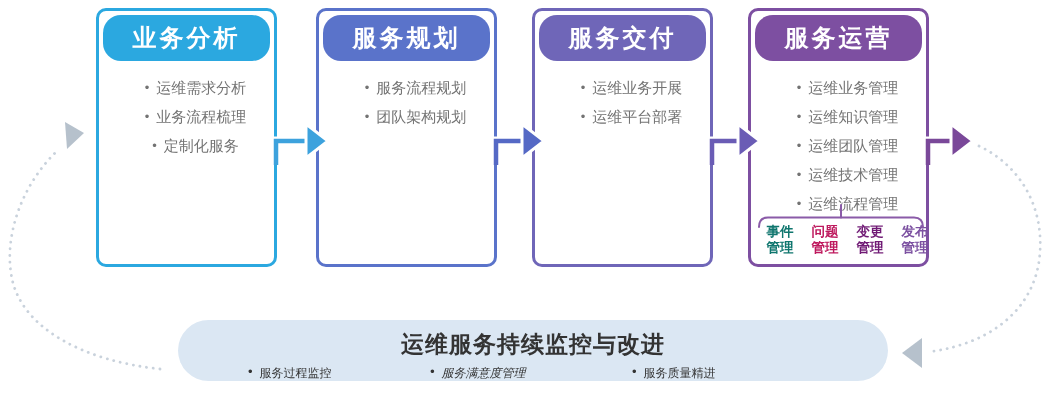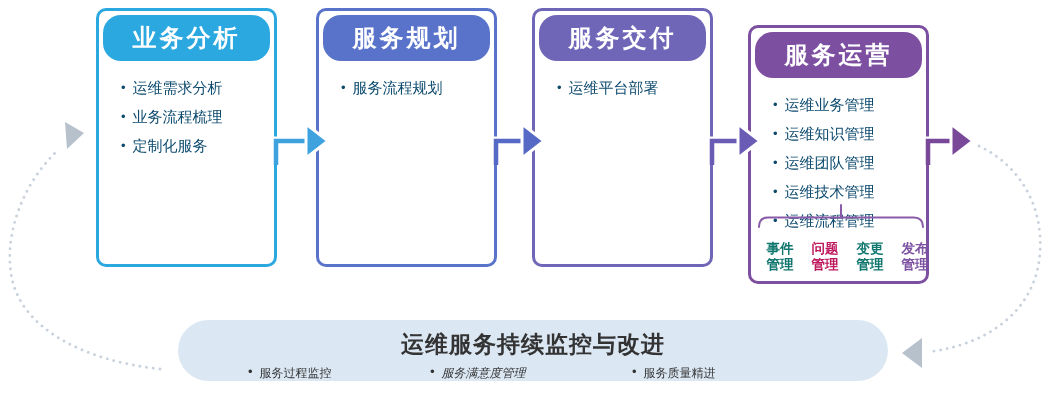--- a/index.html
+++ b/index.html
@@ -7,21 +7,21 @@
   .canvas{position:relative;width:1064px;height:416px;background:#fff;overflow:hidden;}
   .overlay{position:absolute;left:0;top:0;width:1064px;height:416px;pointer-events:none;z-index:5;}
 
   
   .stage{position:absolute;top:8px;width:181px;height:259px;background:#fff;
          border:3px solid var(--c,#999);border-radius:10px;box-sizing:border-box;z-index:2;}
   .stage-header{margin:4px;height:46px;border-radius:18px;background:var(--c,#999);
          color:#fff;font-size:24px;font-weight:bold;letter-spacing:3px;
          display:flex;align-items:center;justify-content:center;}
   .stage-items{list-style:none;margin:13px 0 0 0;padding:0 4px 0 22px;}
-  .stage-items li{font-size:15px;color:#0c4a6e;line-height:28px;white-space:nowrap;}
+  .stage-items li{font-size:15px;color:#737373;line-height:28px;white-space:nowrap;text-align:center;}
   .stage-items li::before{content:"•";margin-right:7px;font-size:13px;position:relative;top:-1px;}
 
   
   .sub-procs{position:absolute;left:0;top:213px;width:100%;height:38px;}
   .sub-proc{position:absolute;top:0;width:30px;text-align:center;
             font-size:13.5px;font-weight:bold;line-height:16px;
             word-break:break-all;color:#7C51A1;}
   .sub-proc.c0{left:14px;} .sub-proc.c1{left:59px;} .sub-proc.c2{left:104px;} .sub-proc.c3{left:149px;}
 
   
@@ -83,43 +83,45 @@
       <li>运维需求分析</li>
       <li>业务流程梳理</li>
       <li>定制化服务</li>
     </ul>
   </div>
 
   <div class="stage" style="left: 316px; --c: #5A73CA;">
     <div class="stage-header">服务规划</div>
     <ul class="stage-items">
       <li>服务流程规划</li>
+      <li>团队架构规划</li>
     </ul>
   </div>
 
   <div class="stage" style="left: 532px; --c: #6F66B8;">
     <div class="stage-header">服务交付</div>
     <ul class="stage-items">
+      <li>运维业务开展</li>
       <li>运维平台部署</li>
     </ul>
   </div>
 
-  <div class="stage" style="left: 748px; margin-top: 17px; --c: #7D4FA1;">
+  <div class="stage" style="left: 748px; --c: #7D4FA1;">
     <div class="stage-header">服务运营</div>
     <ul class="stage-items">
       <li>运维业务管理</li>
       <li>运维知识管理</li>
       <li>运维团队管理</li>
       <li>运维技术管理</li>
       <li>运维流程管理</li>
     </ul>
     <div class="sub-procs">
       <div class="sub-proc c0" style="color: #0f766e;">事件管理</div>
       <div class="sub-proc c1" style="color: #be185d;">问题管理</div>
-      <div class="sub-proc c2" style="color: #0f766e;">变更管理</div>
+      <div class="sub-proc c2" style="color: #701a75;">变更管理</div>
       <div class="sub-proc c3" style="color: rgb(124, 81, 161);">发布管理</div>
     </div>
   </div>
 
   <div class="bottom-bar" style="background: rgb(219, 231, 243); color: rgb(51, 51, 51);">
     <div class="bar-title">运维服务持续监控与改进</div>
     <div class="bar-item i0">服务过程监控</div>
     <div class="bar-item i1">服务满意度管理</div>
     <div class="bar-item i2">服务质量精进</div>
   </div>

